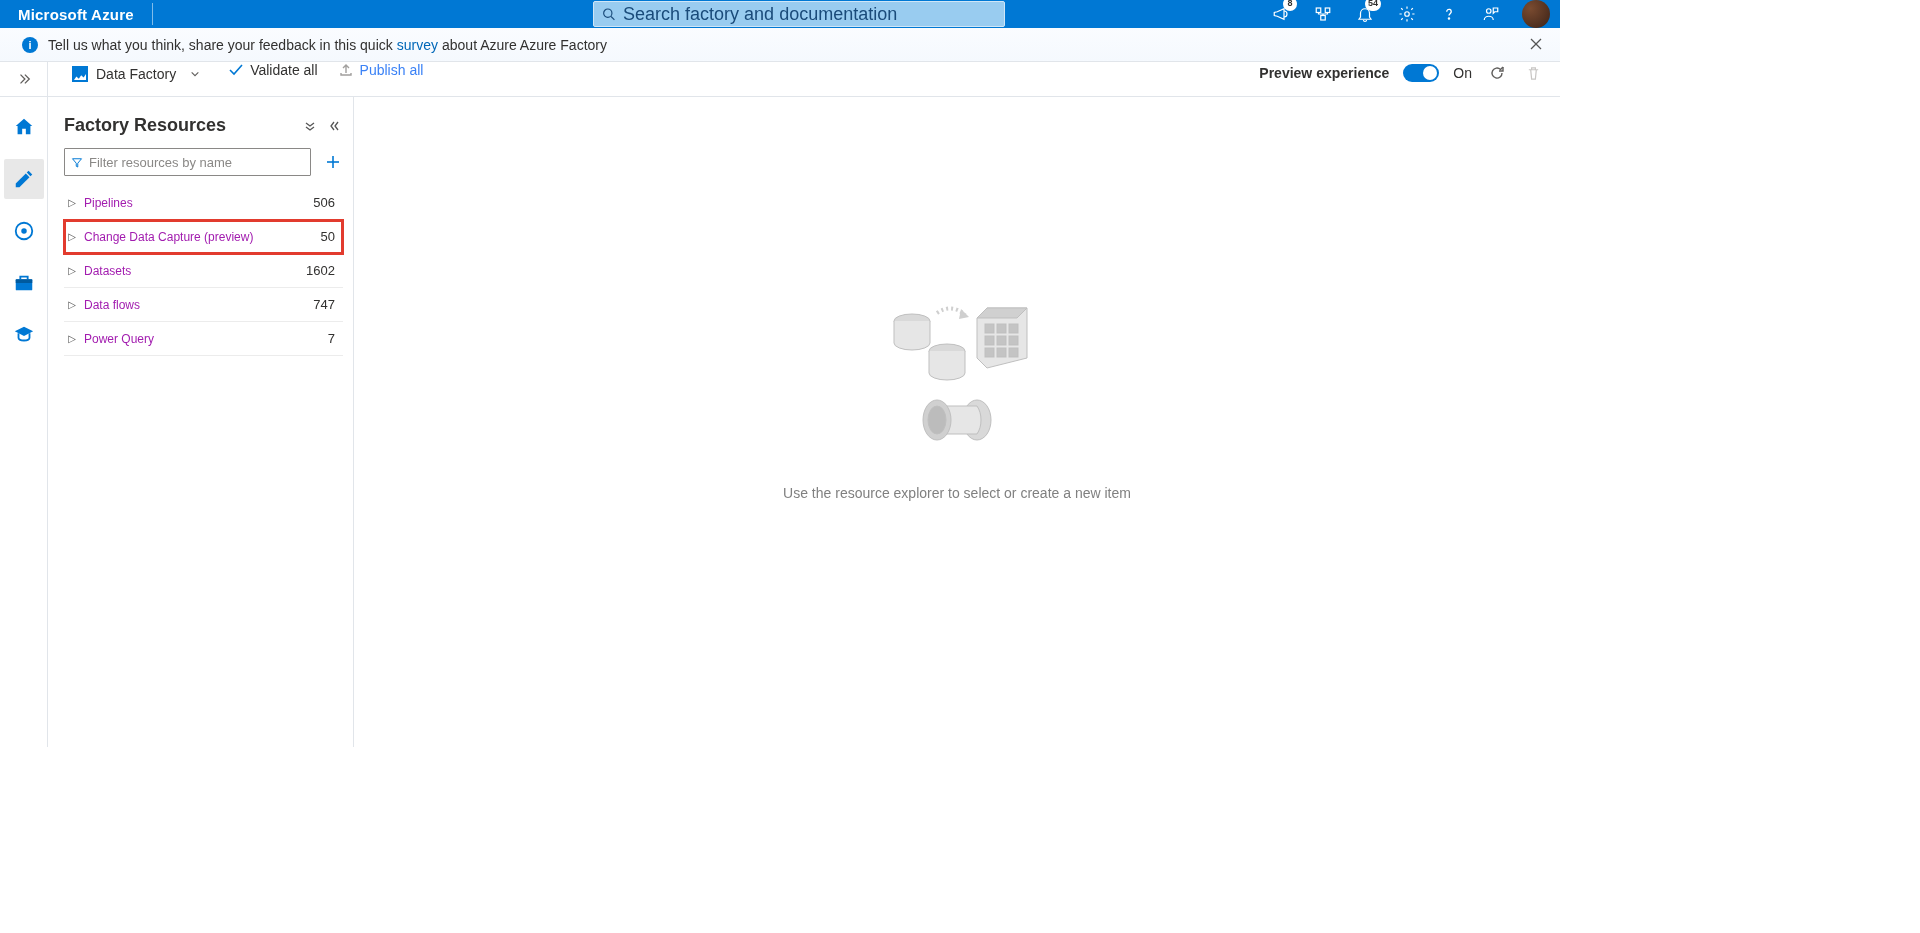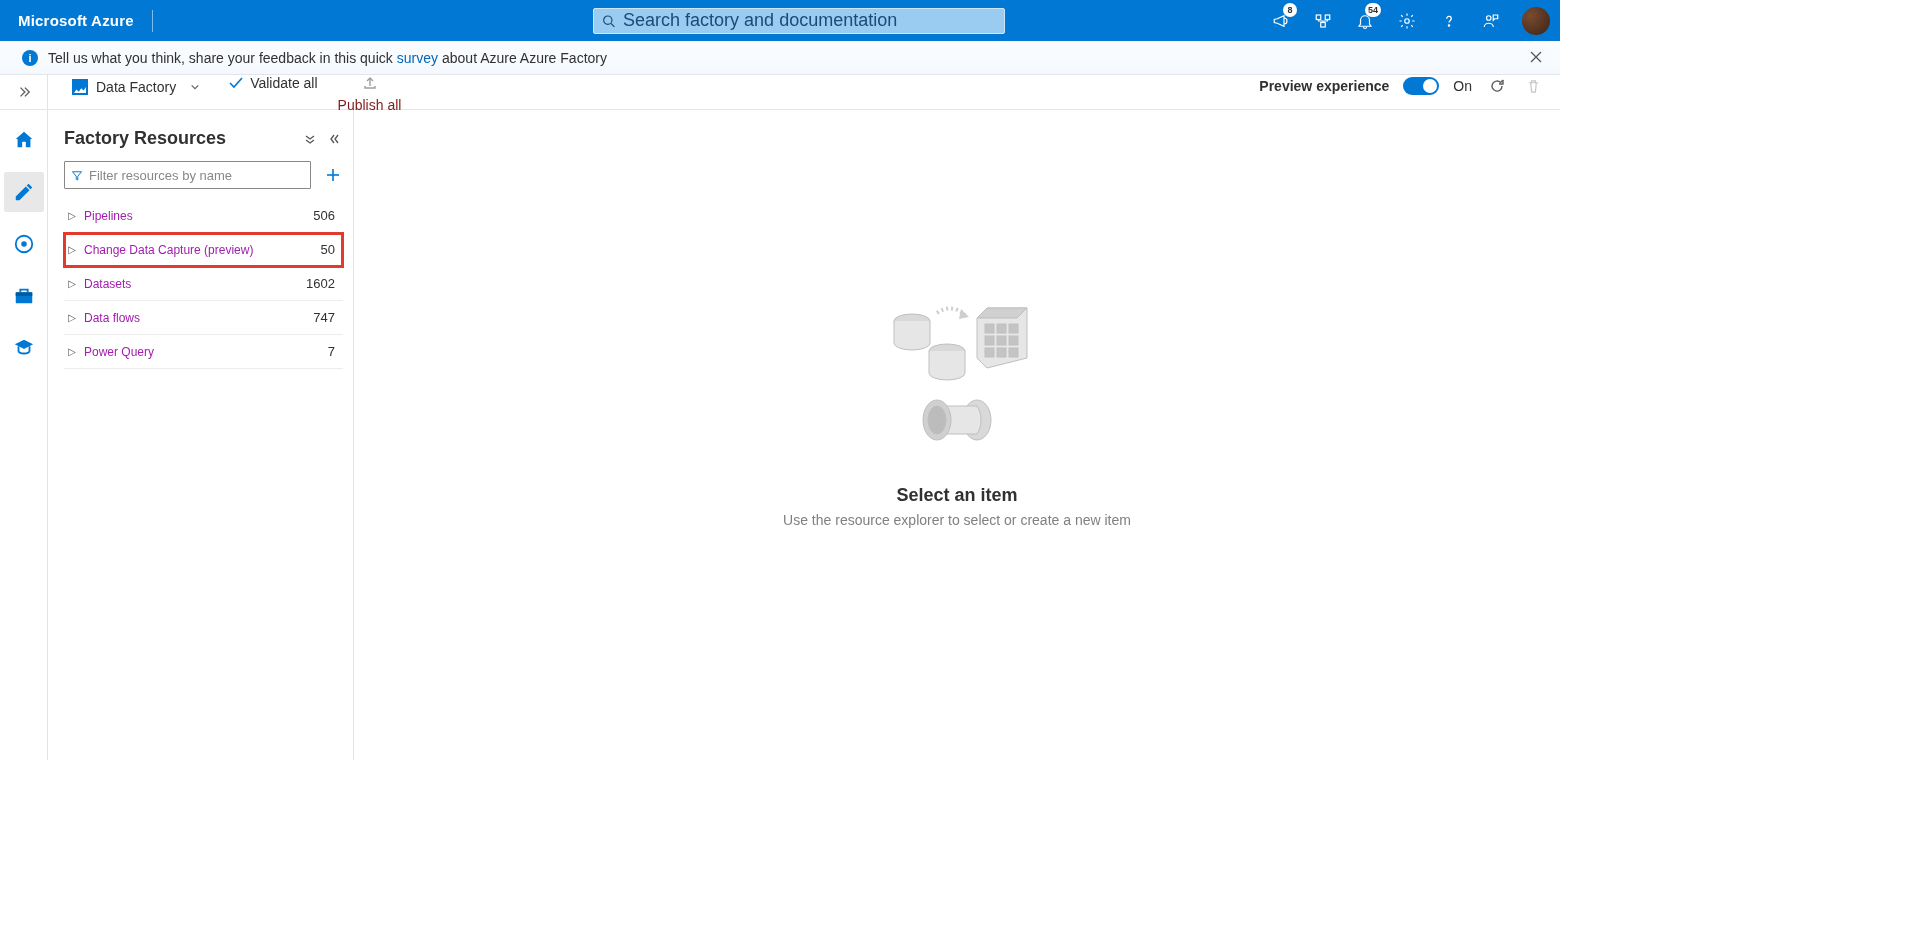--- a/index.html
+++ b/index.html
@@ -1,21 +1,21 @@
 <!DOCTYPE html>
 <html><head>
 <meta charset="utf-8">
 <style>
   * { margin: 0; padding: 0; box-sizing: border-box; }
   html, body { width: 1920px; height: 933px; font-family: "Segoe UI", Arial, sans-serif; font-size: 14px; color: #323130; background: #fff; overflow: hidden; }
   
   .viewport { width: 1560px; height: 760px; position: relative; }
 
   
-  .top-bar { height: 41px; background: #0078d4; display: flex; align-items: center; color: #fff; }
+  .top-bar { height: 28px; background: #0078d4; display: flex; align-items: center; color: #fff; }
   .brand { font-size: 15px; font-weight: 600; padding: 0 18px; letter-spacing: 0.2px; }
   .brand-divider { width: 0; height: 22px; border-left: 1px solid rgba(255,255,255,0.5); margin-left: 0; }
   .top-spacer-left { flex: 0 0 auto; width: 440px; }
   .search-wrap { flex: 0 0 auto; }
   .search-box { width: 412px; height: 26px; background: #99ccf0; border: 1px solid #cfe6f7; border-radius: 2px; display: flex; align-items: center; padding: 0 8px; color: #1a4b7a; }
   .search-box input { border: none; outline: none; background: transparent; width: 100%; font-size: 18px; color: #1a4b7a; }
   .search-box input::placeholder { color: #1a4b7a; }
   .search-box svg { margin-right: 8px; }
   .top-spacer-mid { flex: 1 1 auto; }
   .top-icons { display: flex; align-items: center; height: 100%; }
@@ -32,21 +32,21 @@
   
   .toolbar-row { display: flex; height: 35px; border-bottom: 1px solid #e1e5ea; }
   .left-rail-top { width: 48px; display: flex; align-items: center; justify-content: center; border-right: 1px solid #e1e5ea; }
   .left-rail-top svg { transform: rotate(0deg); }
   .toolbar { flex: 1; display: flex; align-items: flex-start; padding: 0 16px; }
   .df-label { display: flex; align-items: center; gap: 8px; cursor: pointer; padding: 4px 8px; border-radius: 2px; }
   .df-icon { width: 16px; height: 16px; background: #0078d4; display: inline-block; position: relative; }
   .df-icon:after { content: ""; position: absolute; left: 2px; right: 2px; bottom: 2px; height: 6px; background: #fff; clip-path: polygon(0 100%, 20% 40%, 40% 80%, 60% 20%, 80% 60%, 100% 0, 100% 100%); }
   .chev { width: 10px; height: 10px; margin-left: 6px; }
   .toolbar .tb-btn { display: flex; align-items: center; gap: 6px; margin-left: 20px; cursor: pointer; color: #323130; }
-  .toolbar .tb-btn.disabled { color: #7f1d1d; cursor: default; flex-direction: column; }
+  .toolbar .tb-btn.disabled { color: #3b82f6; cursor: default; }
   .toolbar .right { margin-left: auto; display: flex; align-items: center; gap: 14px; }
   .toggle { width: 36px; height: 18px; border-radius: 10px; background: #0078d4; position: relative; cursor: pointer; }
   .toggle .knob { position: absolute; right: 2px; top: 2px; width: 14px; height: 14px; background: #fff; border-radius: 50%; }
   .icon-btn-sm { width: 22px; height: 22px; display: flex; align-items: center; justify-content: center; cursor: pointer; }
   .icon-btn-sm.disabled { color: #a19f9d; cursor: default; }
 
   
   .body { display: flex; height: calc(760px - 41px - 34px - 35px); }
   .left-rail { width: 48px; border-right: 1px solid #e1e5ea; display: flex; flex-direction: column; align-items: center; padding-top: 10px; gap: 12px; }
   .rail-item { width: 40px; height: 40px; display: flex; align-items: center; justify-content: center; border-radius: 2px; cursor: pointer; }
@@ -331,19 +331,18 @@
             <path d="M80 40 Q95 30 108 42" fill="none" stroke="#cfcfcf" stroke-width="4" stroke-dasharray="2 3"></path>
             <path d="M104 36 L112 44 L102 46 Z" fill="#cfcfcf" stroke="none"></path>
             <g transform="translate(70,125)">
               <ellipse cx="50" cy="22" rx="14" ry="20" fill="#d9d9d9"></ellipse>
               <path d="M10 8 a14 20 0 000 28 h40 a14 20 0 000-28 z" fill="#e6e6e6"></path>
               <ellipse cx="10" cy="22" rx="14" ry="20" fill="#d0d0d0"></ellipse>
               <ellipse cx="10" cy="22" rx="9" ry="14" fill="#bcbcbc"></ellipse>
             </g>
           </g>
         </svg>
-        <h3>Select an item</h3>
         <p>Use the resource explorer to select or create a new item</p>
       </div>
     </div>
   </div>
 
 </div>
 
 </body></html>

